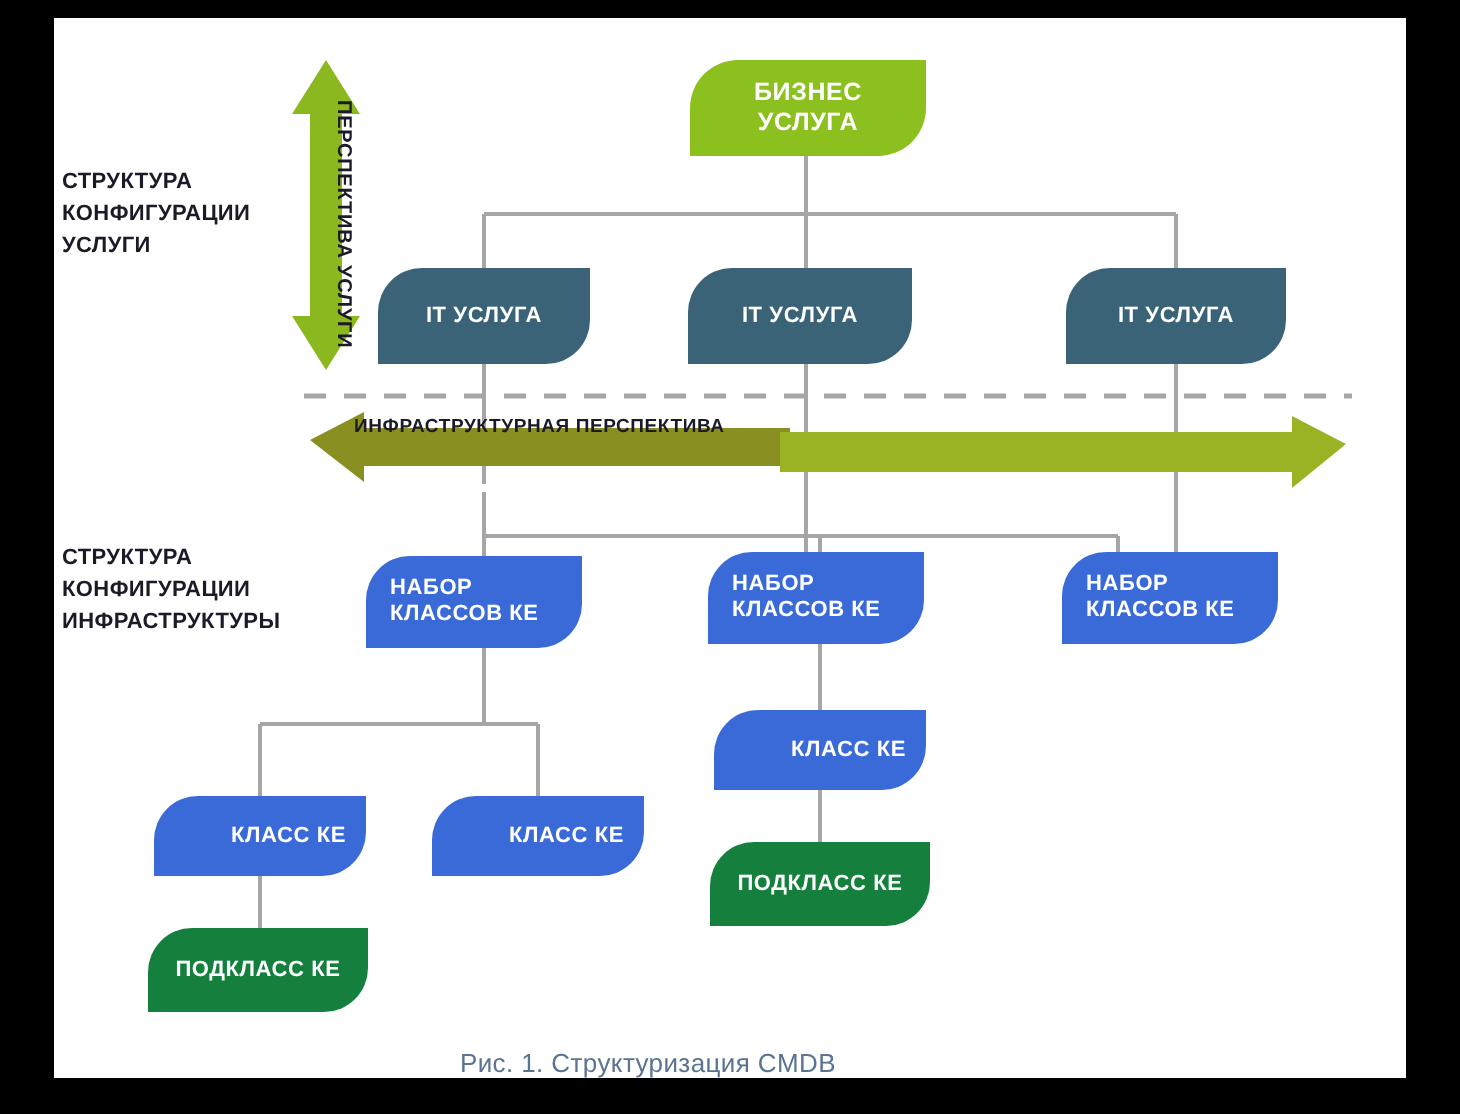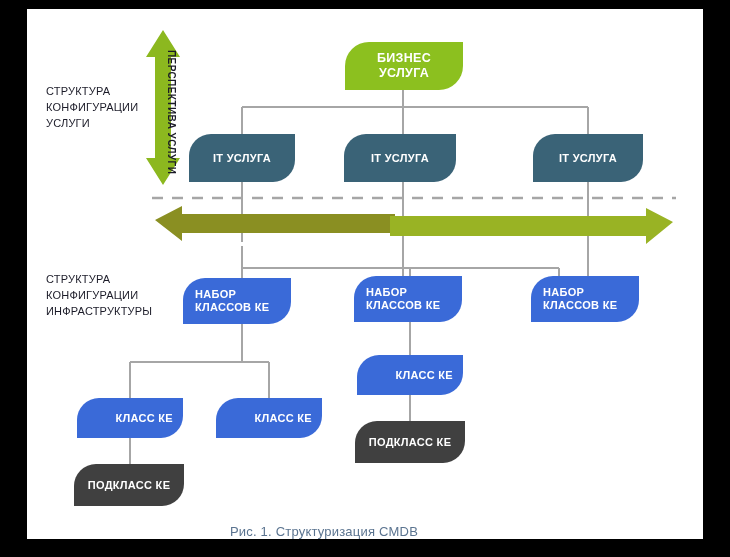--- a/index.html
+++ b/index.html
@@ -83,37 +83,36 @@
 
   .node-ciclass {
     background: #3a6ad8;
     font-size: 11px;
     justify-content: flex-end;
     text-align: center;
     padding: 0 10px;
   }
 
   .node-cisubclass {
-    background: #404040;
+    background: #15803d;
     font-size: 11px;
     justify-content: center;
     text-align: center;
     padding: 0 10px;
   }
 
   
   .side-label {
     position: absolute;
     color: #1b1b28;
     font-size: 11px;
-    font-weight: normal;
+    font-weight: bold;
     line-height: 1.45;
     letter-spacing: 0.2px;
     white-space: pre-line;
-    margin-left: 15px;
   }
 
   
   .vert-arrow-label {
     position: absolute;
     color: #1b1b28;
     font-size: 10px;
     font-weight: bold;
     letter-spacing: 0.4px;
     writing-mode: vertical-rl;
@@ -219,22 +218,23 @@
   <div class="side-label" style="left:31px; top:84px;">СТРУКТУРА
 КОНФИГУРАЦИИ
 УСЛУГИ</div>
 
   <div class="side-label" style="left:31px; top:272px;">СТРУКТУРА
 КОНФИГУРАЦИИ
 ИНФРАСТРУКТУРЫ</div>
 
   <div class="vert-arrow-label" style="left:166px; top:50px;">ПЕРСПЕКТИВА УСЛУГИ</div>
 
-
-  <div class="node node-business" style="left:345px; top:42px; width:118px; height:48px;">
+  <div class="horiz-arrow-label" style="left:177px; top:208px;">ИНФРАСТРУКТУРНАЯ ПЕРСПЕКТИВА</div>
+
+  <div class="node node-business" style="left:345px; top:30px; width:118px; height:48px;">
     <span>БИЗНЕС УСЛУГА</span>
   </div>
 
   <div class="node node-itservice" style="left:189px; top:134px; width:106px; height:48px;">
     <span>IT УСЛУГА</span>
   </div>
 
   <div class="node node-itservice" style="left:344px; top:134px; width:112px; height:48px;">
     <span>IT УСЛУГА</span>
   </div>

